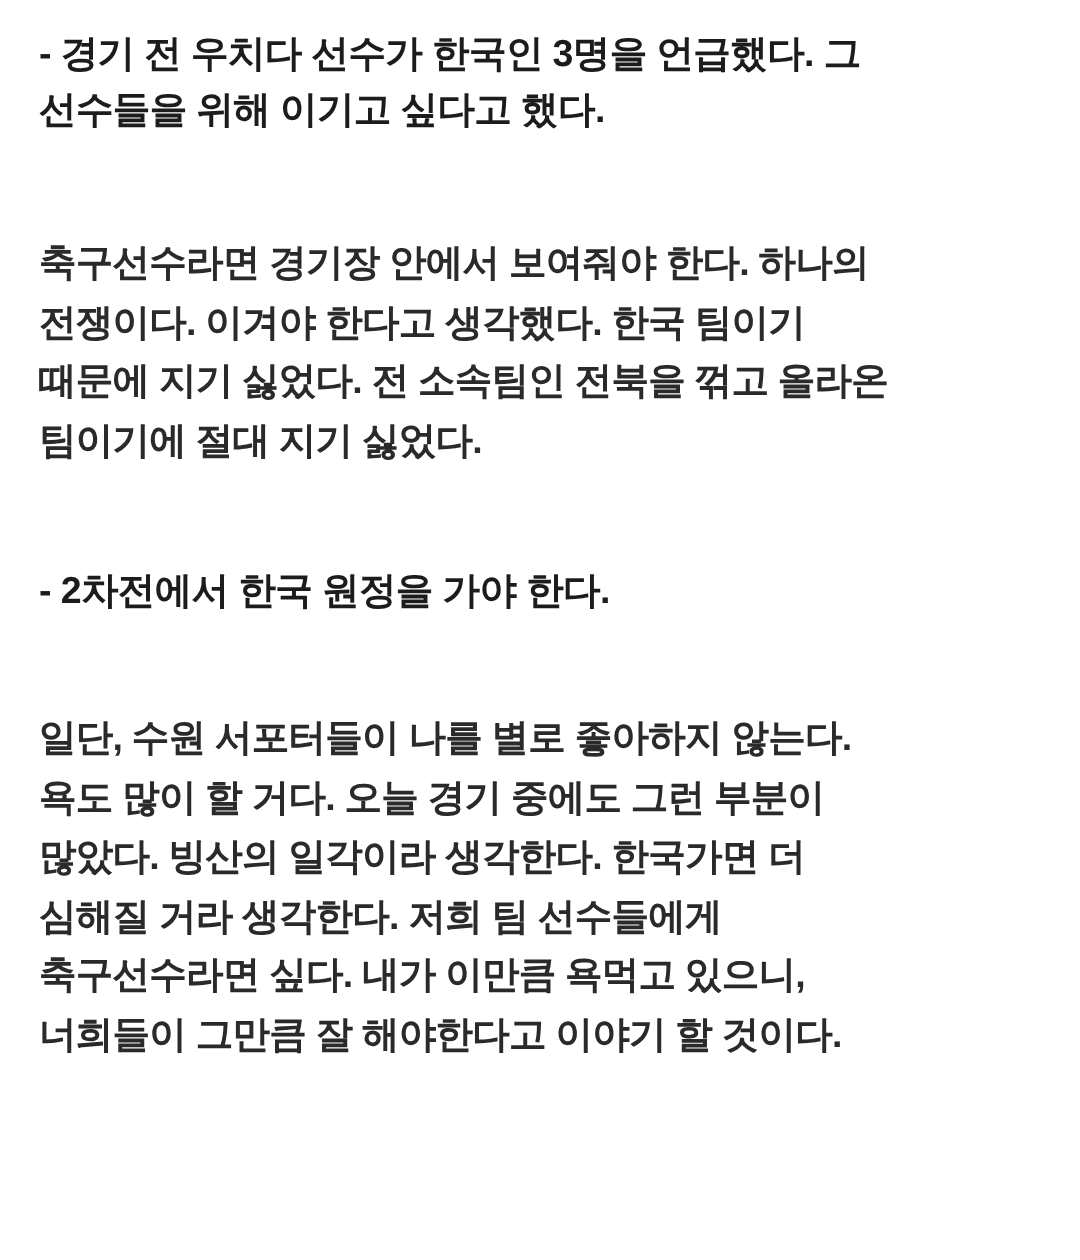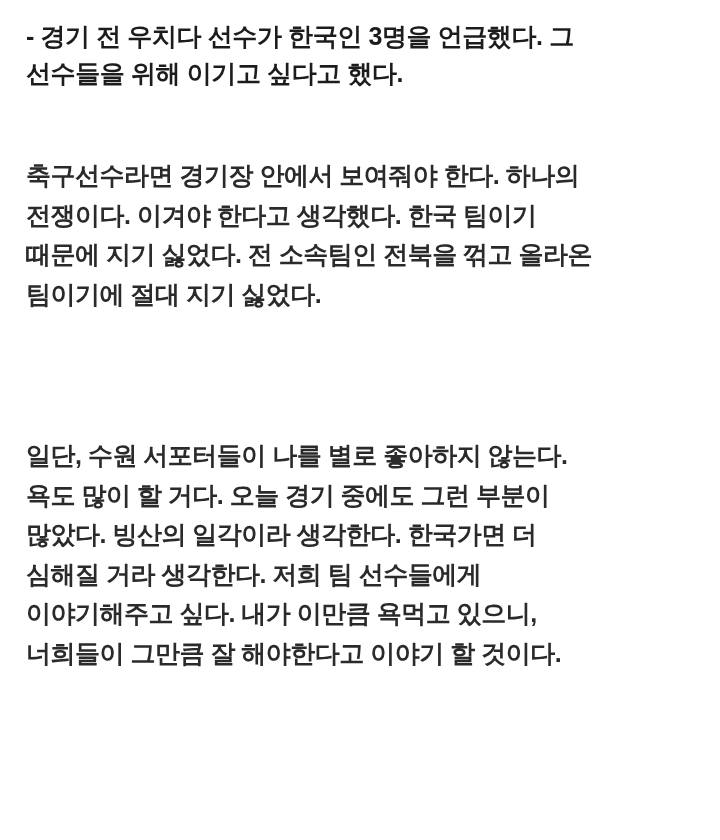--- a/index.html
+++ b/index.html
@@ -50,18 +50,19 @@
 <div class="article">
 
   <p class="block q">- 경기 전 우치다 선수가 한국인 3명을 언급했다. 그 선수들을 위해 이기고 싶다고 했다.</p>
 
   <div class="gap-after-q1"></div>
 
   <p class="block a">축구선수라면 경기장 안에서 보여줘야 한다. 하나의 전쟁이다. 이겨야 한다고 생각했다. 한국 팀이기 때문에 지기 싫었다. 전 소속팀인 전북을 꺾고 올라온 팀이기에 절대 지기 싫었다.</p>
 
   <div class="gap-after-a1"></div>
 
+  <p class="block q">- 2차전에서 한국 원정을 가야 한다.</p>
 
   <div class="gap-after-q2"></div>
 
-  <p class="block a">일단, 수원 서포터들이 나를 별로 좋아하지 않는다. 욕도 많이 할 거다. 오늘 경기 중에도 그런 부분이 많았다. 빙산의 일각이라 생각한다. 한국가면 더 심해질 거라 생각한다. 저희 팀 선수들에게 이야기해주고 싶다. 내가 이만큼 욕먹고 있으니, 너희들이 그만큼 잘 해야한다고 이야기 할 것이다.</p>
+  <p class="block a">일단, 수원 서포터들이 나를 별로 좋아하지 않는다. 욕도 많이 할 거다. 오늘 경기 중에도 그런 부분이 많았다. 빙산의 일각이라 생각한다. 한국가면 더 심해질 거라 생각한다. 저희 팀 선수들에게 축구선수라면 싶다. 내가 이만큼 욕먹고 있으니, 너희들이 그만큼 잘 해야한다고 이야기 할 것이다.</p>
 
 </div>
 
 </body></html>

